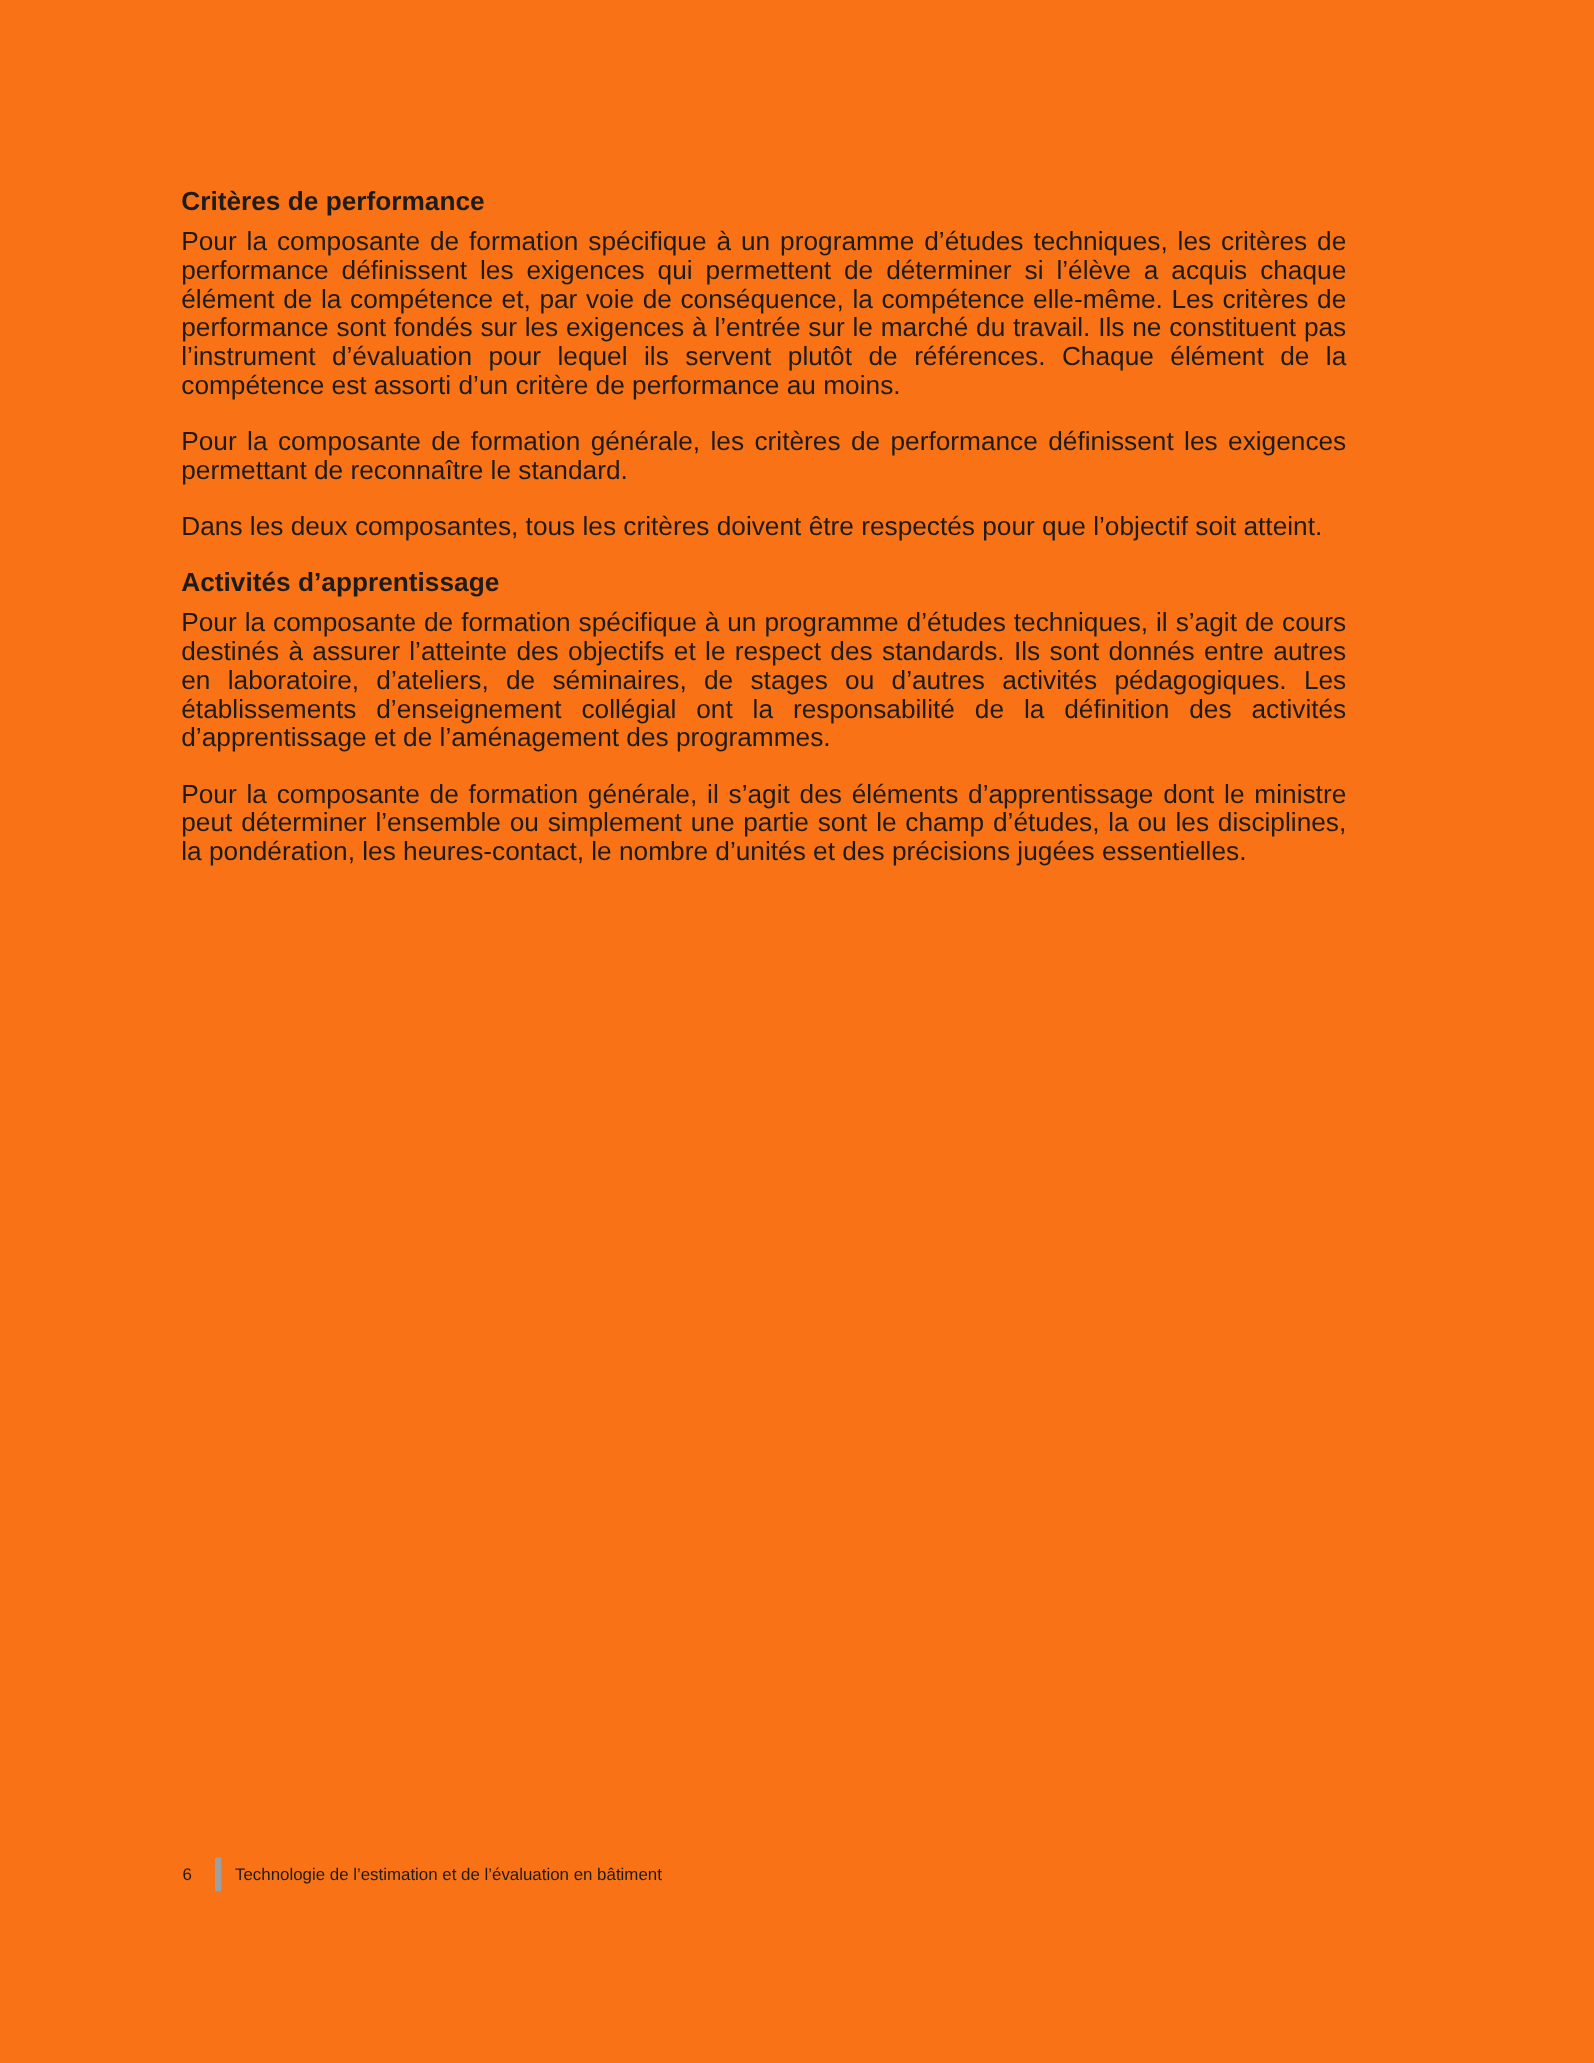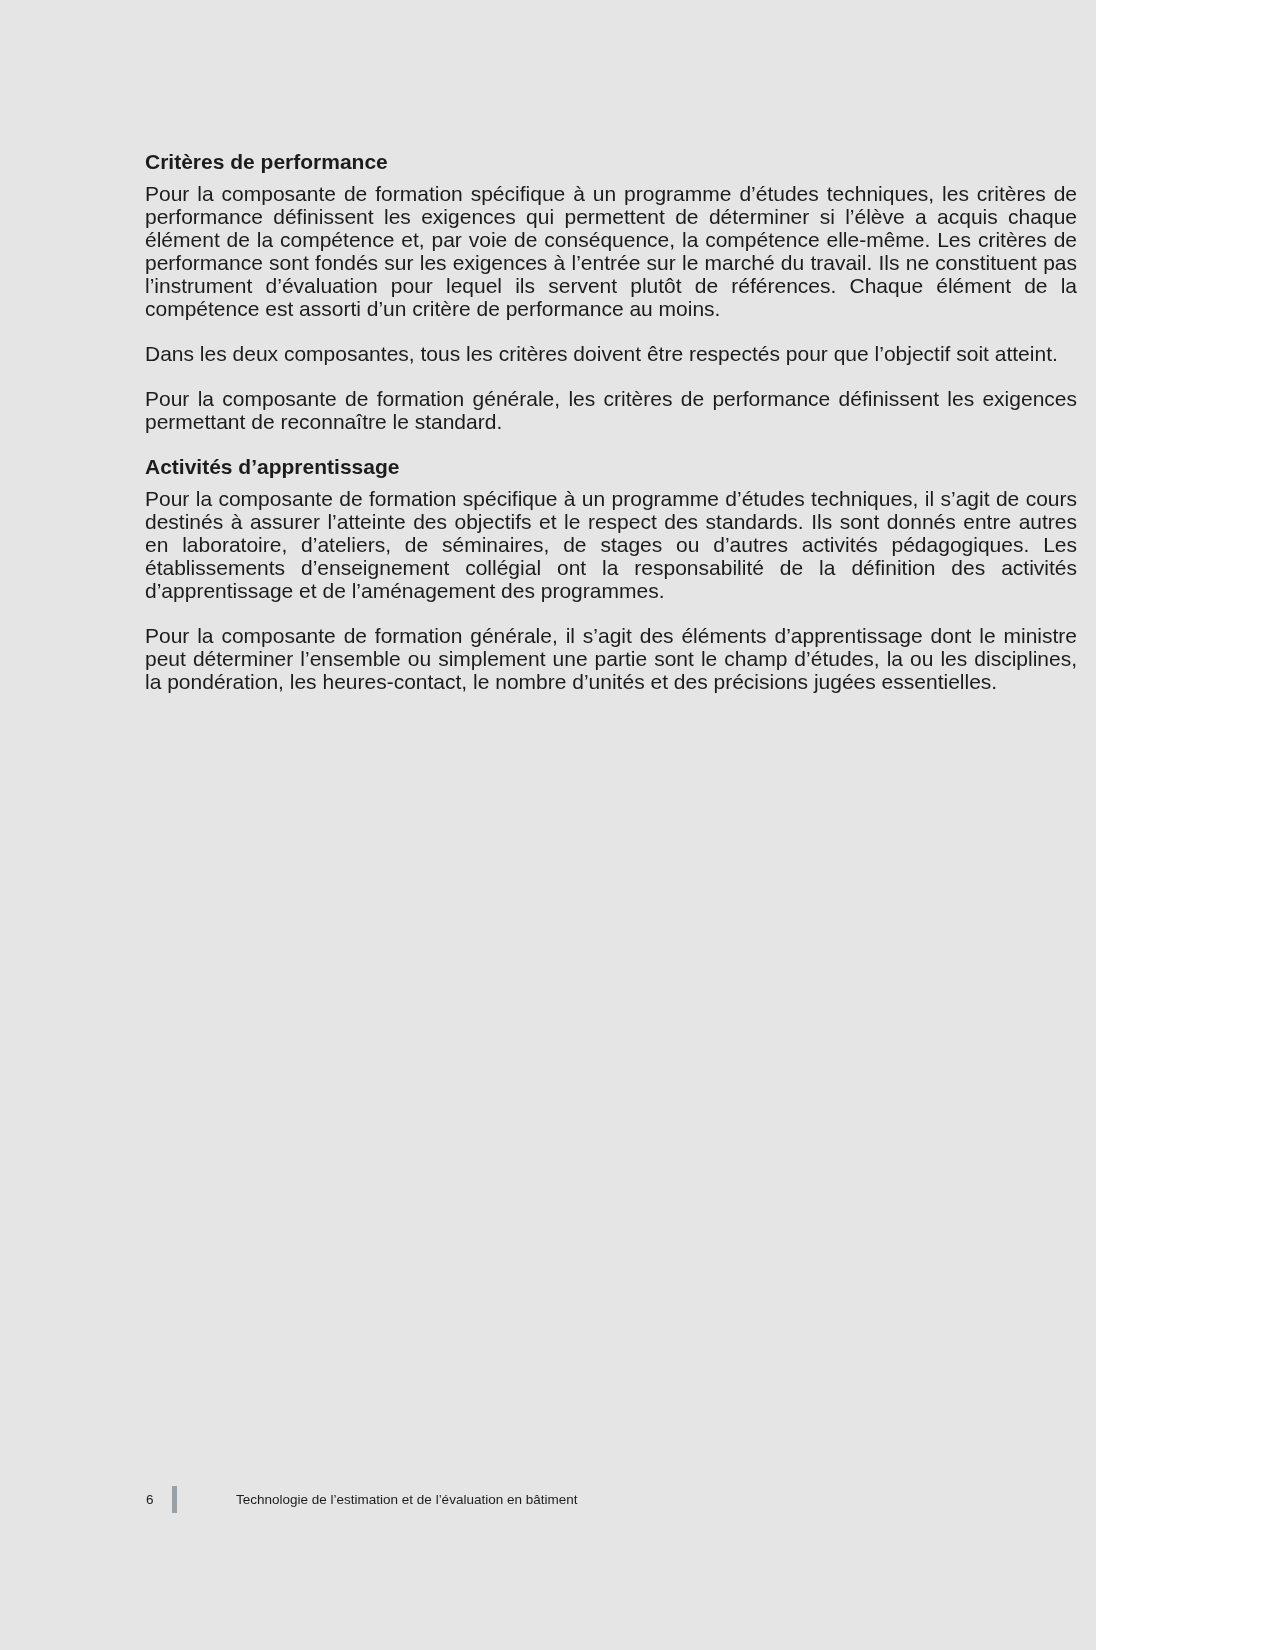--- a/index.html
+++ b/index.html
@@ -2,23 +2,23 @@
 <html lang="fr"><head>
 <meta charset="utf-8">
 <style>
   html, body {
     margin: 0;
     padding: 0;
     background: #ffffff;
   }
   .page {
     position: relative;
-    width: 1096px;
+    width: 1275px;
     height: 1650px;
-    background: #e5e5e5;
+    background: #f97316;
     font-family: "Liberation Sans", "DejaVu Sans", sans-serif;
     color: #1c1c1c;
     overflow: hidden;
   }
   .content {
     position: absolute;
     left: 145px;
     top: 150px;
     width: 932px;
   }
@@ -56,35 +56,34 @@
   .footer-bar {
     display: inline-block;
     width: 5px;
     height: 27px;
     background: #9aa0a3;
     margin-right: 11px;
     flex: 0 0 auto;
   }
   .footer-title {
     white-space: nowrap;
-    margin-left: 48px;
   }
 </style>
 </head>
 <body>
 
 <div class="page">
 
   <main class="content">
 
     <section class="section">
       <h2 class="section-heading">Critères de performance</h2>
       <p class="paragraph">Pour la composante de formation spécifique à un programme d’études techniques, les critères de performance définissent les exigences qui permettent de déterminer si l’élève a acquis chaque élément de la compétence et, par voie de conséquence, la compétence elle-même. Les critères de performance sont fondés sur les exigences à l’entrée sur le marché du travail. Ils ne constituent pas l’instrument d’évaluation pour lequel ils servent plutôt de références. Chaque élément de la compétence est assorti d’un critère de performance au moins.</p>
+      <p class="paragraph">Pour la composante de formation générale, les critères de performance définissent les exigences permettant de reconnaître le standard.</p>
       <p class="paragraph">Dans les deux composantes, tous les critères doivent être respectés pour que l’objectif soit atteint.</p>
-      <p class="paragraph">Pour la composante de formation générale, les critères de performance définissent les exigences permettant de reconnaître le standard.</p>
     </section>
 
     <section class="section">
       <h2 class="section-heading">Activités d’apprentissage</h2>
       <p class="paragraph">Pour la composante de formation spécifique à un programme d’études techniques, il s’agit de cours destinés à assurer l’atteinte des objectifs et le respect des standards. Ils sont donnés entre autres en laboratoire, d’ateliers, de séminaires, de stages ou d’autres activités pédagogiques. Les établissements d’enseignement collégial ont la responsabilité de la définition des activités d’apprentissage et de l’aménagement des programmes.</p>
       <p class="paragraph">Pour la composante de formation générale, il s’agit des éléments d’apprentissage dont le ministre peut déterminer l’ensemble ou simplement une partie sont le champ d’études, la ou les disciplines, la pondération, les heures-contact, le nombre d’unités et des précisions jugées essentielles.</p>
     </section>
 
   </main>
 

